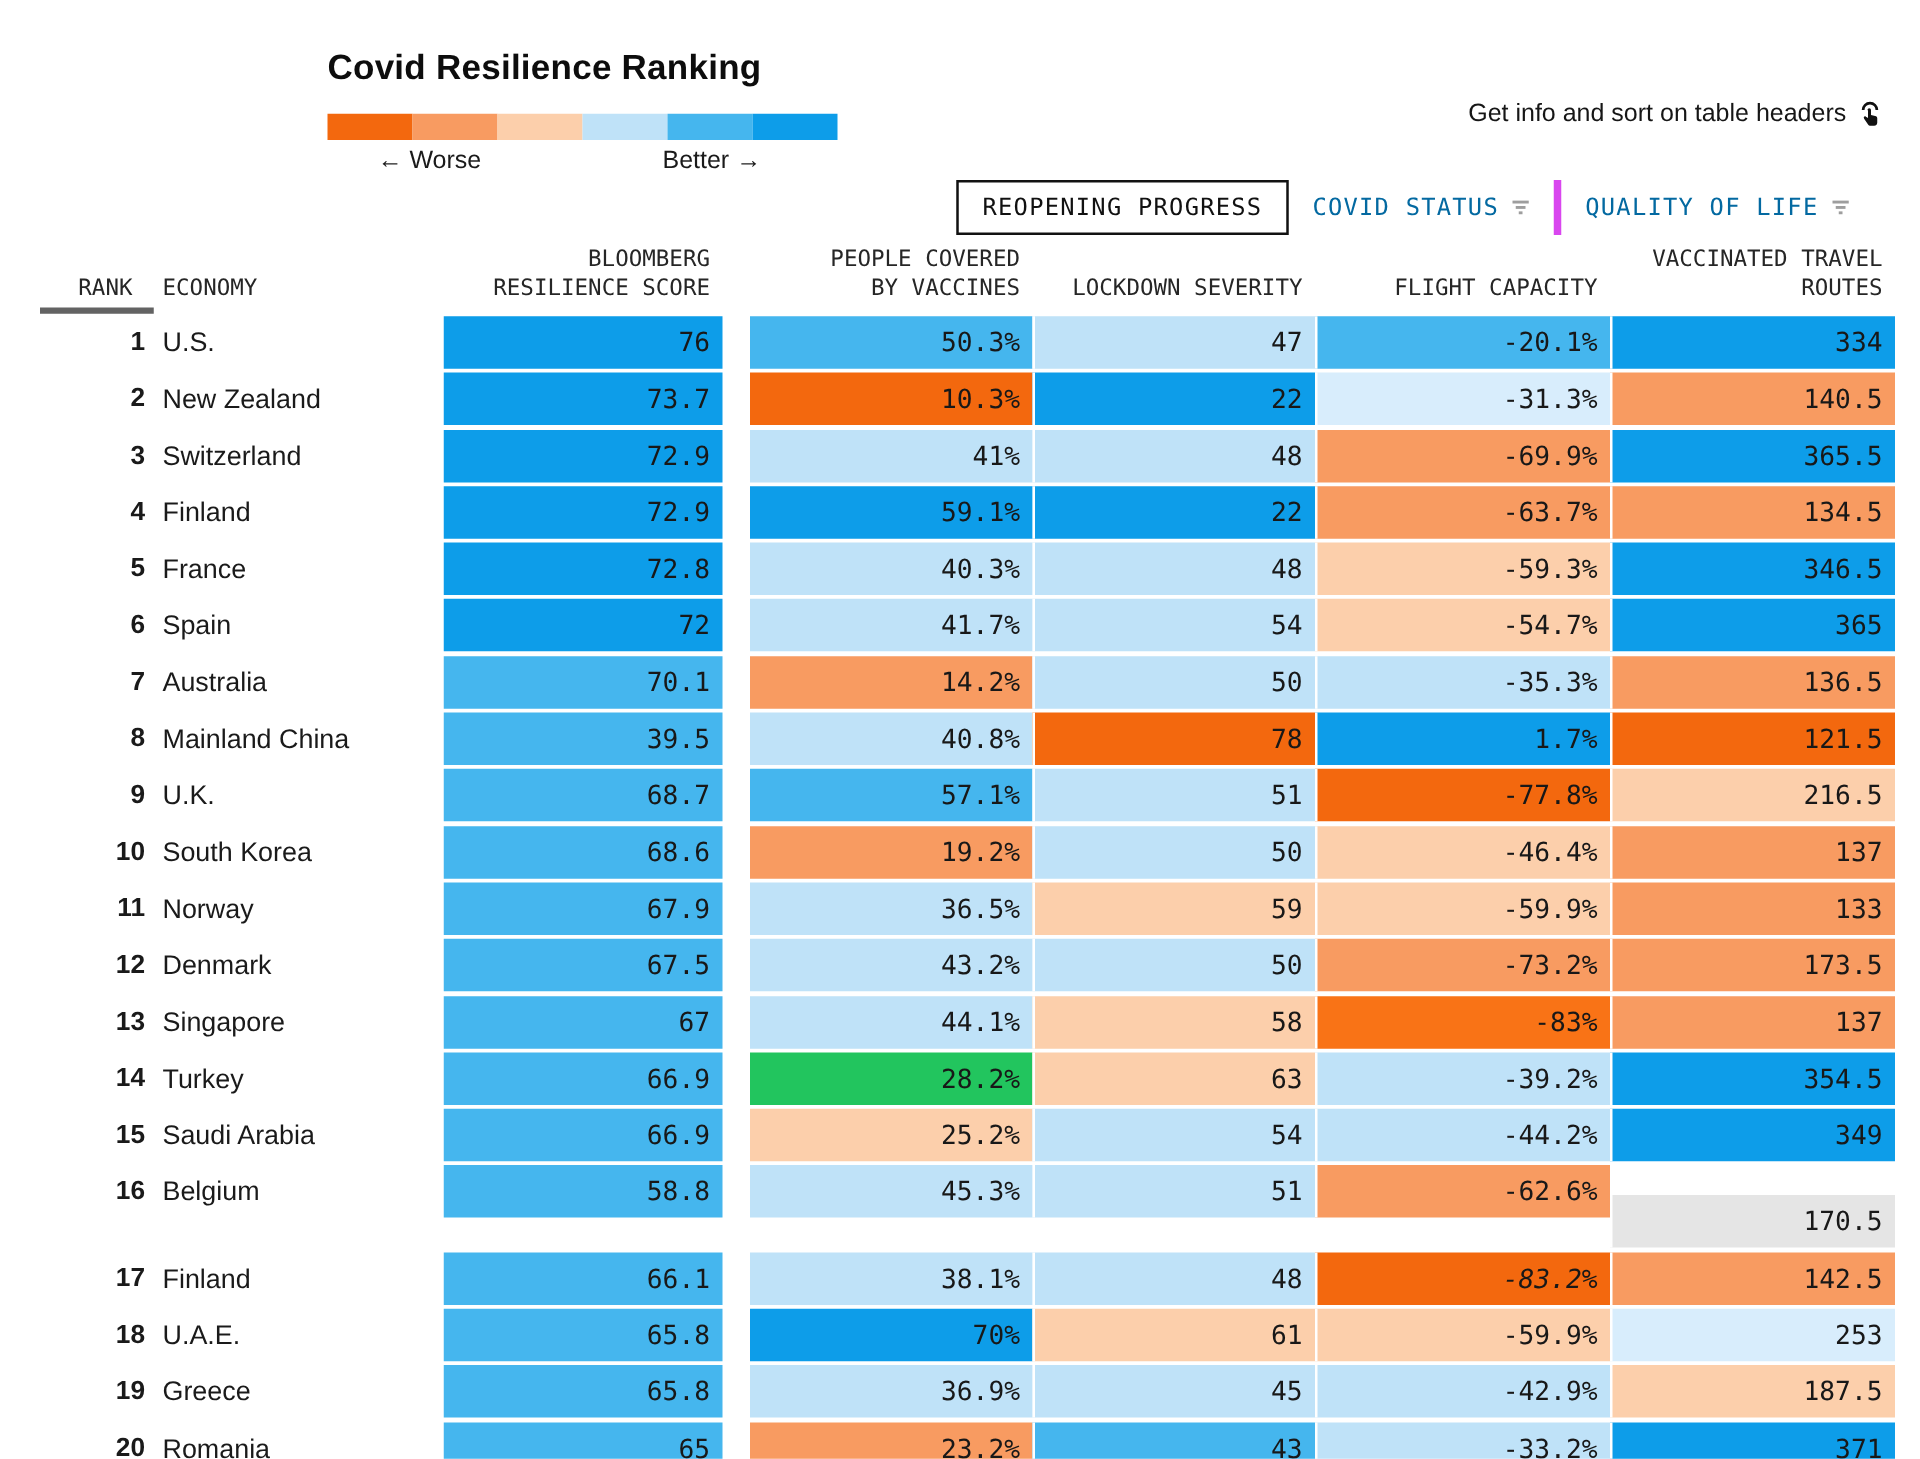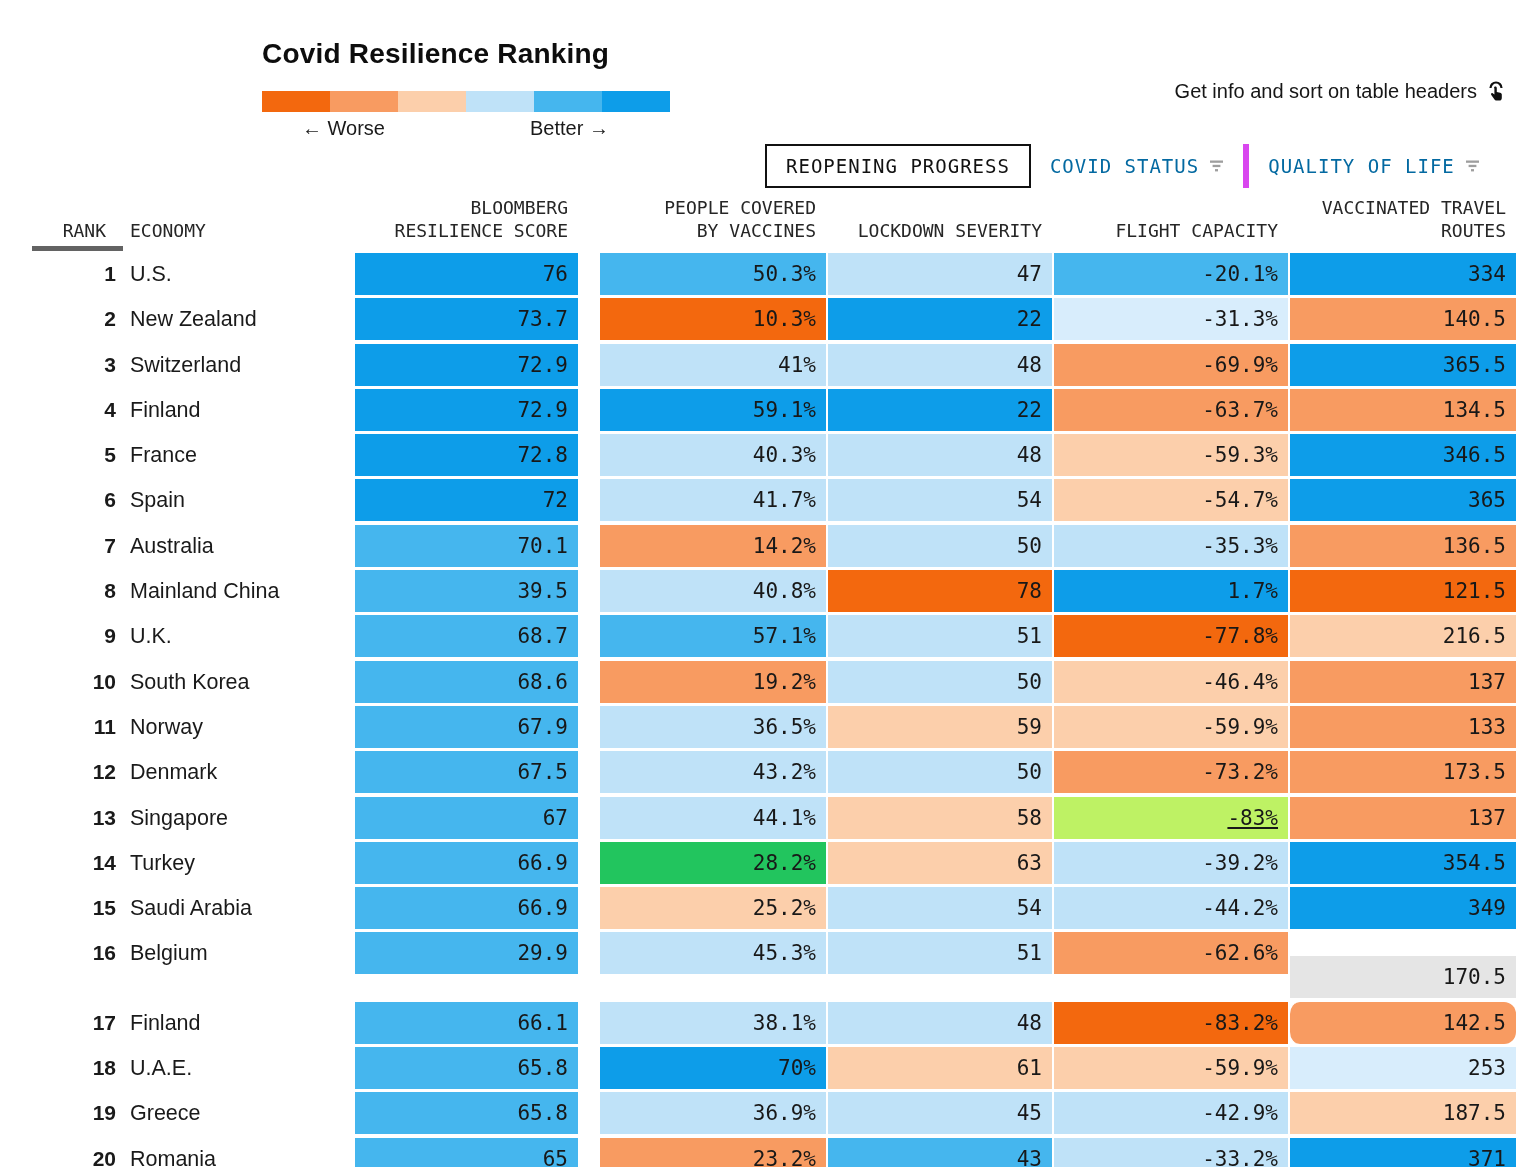--- a/index.html
+++ b/index.html
@@ -243,21 +243,21 @@
       <div class="c num sep" style="background: rgb(248, 155, 97);">173.5</div>
     </div>
     <div class="grid trow">
       <div class="c rank">13</div>
       <div class="c"></div>
       <div class="c econ">Singapore</div>
       <div class="c num" style="background: rgb(69, 182, 238);">67</div>
       <div class="c"></div>
       <div class="c num" style="background: rgb(191, 226, 248);">44.1%</div>
       <div class="c num sep" style="background: rgb(252, 207, 171);">58</div>
-      <div class="c num sep" style="background: #bef264; text-decoration: underline;">-83%</div>
+      <div class="c num sep" style="background: #f97316;">-83%</div>
       <div class="c num sep" style="background: rgb(248, 155, 97);">137</div>
     </div>
     <div class="grid trow">
       <div class="c rank">14</div>
       <div class="c"></div>
       <div class="c econ">Turkey</div>
       <div class="c num" style="background: rgb(69, 182, 238);">66.9</div>
       <div class="c"></div>
       <div class="c num" style="background: #22c55e;">28.2%</div>
       <div class="c num sep" style="background: rgb(252, 207, 171);">63</div>
@@ -272,37 +272,37 @@
       <div class="c"></div>
       <div class="c num" style="background: rgb(252, 207, 171);">25.2%</div>
       <div class="c num sep" style="background: rgb(191, 226, 248);">54</div>
       <div class="c num sep" style="background: rgb(191, 226, 248);">-44.2%</div>
       <div class="c num sep" style="background: rgb(13, 157, 233);">349</div>
     </div>
     <div class="grid trow">
       <div class="c rank">16</div>
       <div class="c"></div>
       <div class="c econ">Belgium</div>
-      <div class="c num" style="background: rgb(69, 182, 238);">29.9</div>
+      <div class="c num" style="background: rgb(69, 182, 238);">58.8</div>
       <div class="c"></div>
       <div class="c num" style="background: rgb(191, 226, 248);">45.3%</div>
       <div class="c num sep" style="background: rgb(191, 226, 248);">51</div>
       <div class="c num sep" style="background: rgb(248, 155, 97);">-62.6%</div>
       <div class="c num sep" style="background: #e5e5e5; margin-top: 24px;">170.5</div>
     </div>
     <div class="grid trow">
       <div class="c rank">17</div>
       <div class="c"></div>
       <div class="c econ">Finland</div>
       <div class="c num" style="background: rgb(69, 182, 238);">66.1</div>
       <div class="c"></div>
       <div class="c num" style="background: rgb(191, 226, 248);">38.1%</div>
       <div class="c num sep" style="background: rgb(191, 226, 248);">48</div>
-      <div class="c num sep" style="background: rgb(243, 104, 14);">-83.2%</div>
-      <div class="c num sep" style="background: rgb(248, 155, 97); border-radius: 12px;">142.5</div>
+      <div class="c num sep" style="background: rgb(243, 104, 14); font-style: italic;">-83.2%</div>
+      <div class="c num sep" style="background: rgb(248, 155, 97);">142.5</div>
     </div>
     <div class="grid trow">
       <div class="c rank">18</div>
       <div class="c"></div>
       <div class="c econ">U.A.E.</div>
       <div class="c num" style="background: rgb(69, 182, 238);">65.8</div>
       <div class="c"></div>
       <div class="c num" style="background: rgb(13, 157, 233);">70%</div>
       <div class="c num sep" style="background: rgb(252, 207, 171);">61</div>
       <div class="c num sep" style="background: rgb(252, 207, 171);">-59.9%</div>

